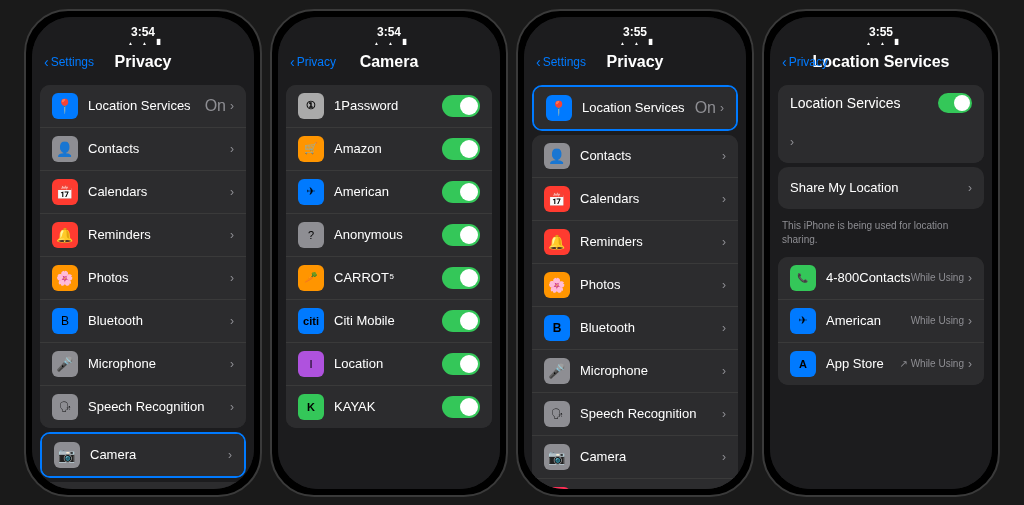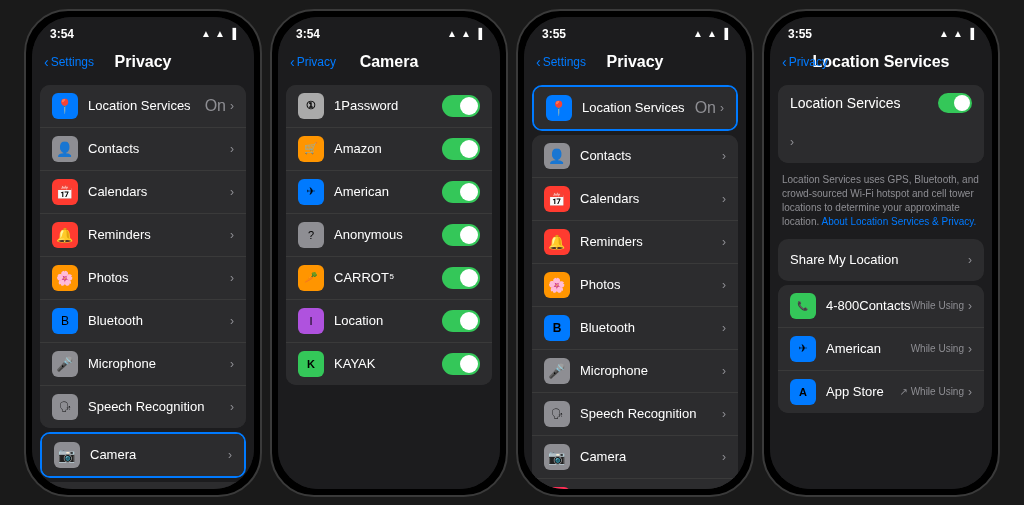--- a/index.html
+++ b/index.html
@@ -44,20 +44,21 @@
     }
 
     
     .status-bar {
       display: flex;
       justify-content: space-between;
       align-items: center;
       padding: 8px 18px 2px;
       height: 28px;
       background: #1c1c1e;
+      flex-direction: column;
     }
 
     .status-time {
       color: #fff;
       font-size: 12px;
       font-weight: 600;
     }
 
     .status-icons {
       display: flex;
@@ -358,20 +359,25 @@
             <div class="list-icon icon-gray" style="font-size:11px">?</div>
             <span class="list-label">Anonymous</span>
             <div class="small-toggle"></div>
           </div>
           <div class="list-item">
             <div class="list-icon icon-orange" style="font-size:11px">🥕</div>
             <span class="list-label">CARROT⁵</span>
             <div class="small-toggle"></div>
           </div>
           <div class="list-item">
+            <div class="list-icon icon-blue" style="font-size:11px;font-weight:bold">citi</div>
+            <span class="list-label">Citi Mobile</span>
+            <div class="small-toggle"></div>
+          </div>
+          <div class="list-item">
             <div class="list-icon icon-purple" style="font-size:11px">I</div>
             <span class="list-label">Location</span>
             <div class="small-toggle"></div>
           </div>
           <div class="list-item">
             <div class="list-icon icon-green" style="font-size:11px;font-weight:bold;color:#000">K</div>
             <span class="list-label">KAYAK</span>
             <div class="small-toggle"></div>
           </div>
 
@@ -479,27 +485,27 @@
       <div class="content">
         <div class="list-section">
           <div class="big-row">
             <span class="big-row-label">Location Services</span>
             <div class="toggle"></div>
           </div>
           <div class="list-item">
             <span class="chevron">›</span>
           </div>
         </div>
-        <p class="desc-text">Location Services uses GPS, Bluetooth, and crowd-sourced Wi-Fi hotspot and cell tower locations to determine your approximate location. <span style="color:#007AFF">About Location Services &amp; Privacy.</span></p>
         <div class="list-section">
           <div class="list-item">
             <span class="list-label">Share My Location</span>
             <span class="chevron">›</span>
           </div>
         </div>
+        <p class="desc-text">This iPhone is being used for location sharing.</p>
         <div class="list-section">
           <div class="list-item">
             <div class="list-icon icon-green" style="font-size:9px">📞</div>
             <span class="list-label">4-800Contacts</span>
             <span class="list-value" style="font-size:10px">While Using</span>
             <span class="chevron">›</span>
           </div>
           <div class="list-item">
             <div class="list-icon icon-blue" style="font-size:11px">✈</div>
             <span class="list-label">American</span>

